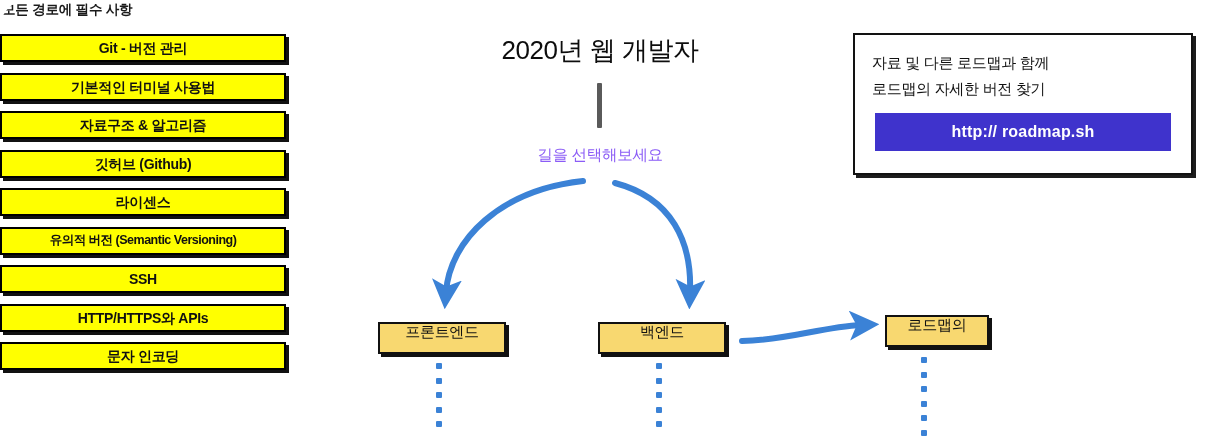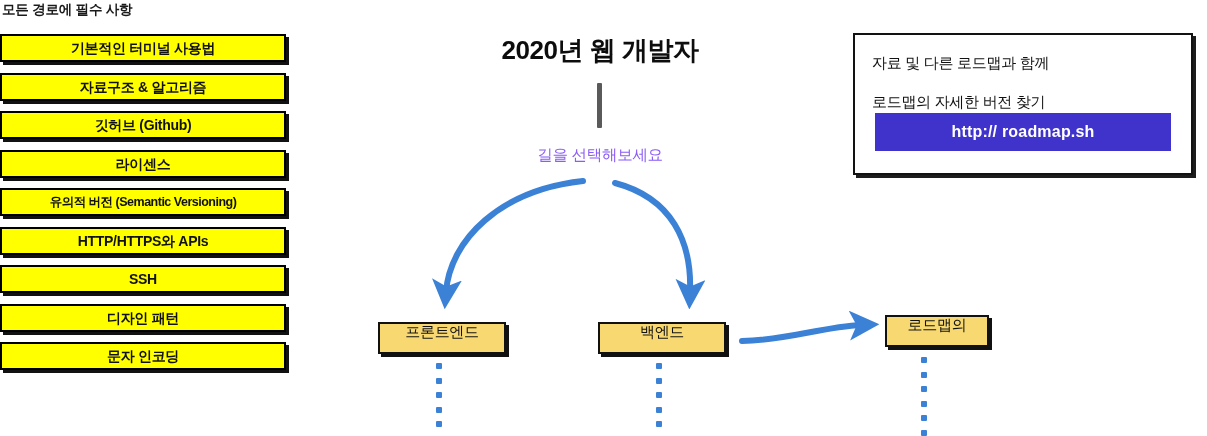--- a/index.html
+++ b/index.html
@@ -10,20 +10,21 @@
   body {
     font-family: "Liberation Sans", "DejaVu Sans", sans-serif;
     -webkit-font-smoothing: antialiased;
   }
   #canvas {
     position: relative;
     width: 1207px;
     height: 436px;
     background: #ffffff;
     overflow: hidden;
+    border-radius: 28px;
   }
 
   
   #prereq-header {
     position: absolute;
     left: 2px;
     top: 1px;
     font-size: 13.5px;
     font-weight: 700;
     color: #1a1a1a;
@@ -63,21 +64,21 @@
   }
 
   
   #main-title {
     position: absolute;
     left: 440px;
     top: 33px;
     width: 320px;
     text-align: center;
     font-size: 26px;
-    font-weight: 700;
+    font-weight: 400;
     color: #0d0d0d;
     letter-spacing: -0.5px;
     white-space: nowrap;
   }
   #title-stem {
     position: absolute;
     left: 597px;
     top: 83px;
     width: 5px;
     height: 45px;
@@ -165,21 +166,21 @@
     left: 17px;
     top: 19px;
     font-size: 15px;
     color: #111111;
     letter-spacing: -0.3px;
     white-space: nowrap;
   }
   #info-line-2 {
     position: absolute;
     left: 17px;
-    top: 58px;
+    top: 45px;
     font-size: 15px;
     color: #111111;
     letter-spacing: -0.3px;
     white-space: nowrap;
   }
   #roadmap-link-button {
     position: absolute;
     left: 20px;
     top: 78px;
     width: 296px;
@@ -200,42 +201,42 @@
 </style>
 </head>
 <body>
 
 <div id="canvas">
 
   <div id="prereq-header">모든 경로에 필수 사항</div>
 
   <div id="prereq-list">
     <div class="prereq-item">
+      <span class="prereq-label">Git - 버전 관리</span>
+    </div>
+    <div class="prereq-item">
       <span class="prereq-label">기본적인 터미널 사용법</span>
     </div>
     <div class="prereq-item">
       <span class="prereq-label">자료구조 &amp; 알고리즘</span>
     </div>
     <div class="prereq-item">
       <span class="prereq-label">깃허브 (Github)</span>
     </div>
     <div class="prereq-item">
       <span class="prereq-label">라이센스</span>
     </div>
     <div class="prereq-item tight">
       <span class="prereq-label">유의적 버전 (Semantic Versioning)</span>
     </div>
     <div class="prereq-item">
+      <span class="prereq-label">SSH</span>
+    </div>
+    <div class="prereq-item">
       <span class="prereq-label">HTTP/HTTPS와 APIs</span>
-    </div>
-    <div class="prereq-item">
-      <span class="prereq-label">SSH</span>
-    </div>
-    <div class="prereq-item">
-      <span class="prereq-label">디자인 패턴</span>
     </div>
     <div class="prereq-item">
       <span class="prereq-label">문자 인코딩</span>
     </div>
   </div>
 
   <div id="main-title">2020년 웹 개발자</div>
 
   <div id="title-stem"></div>
 

